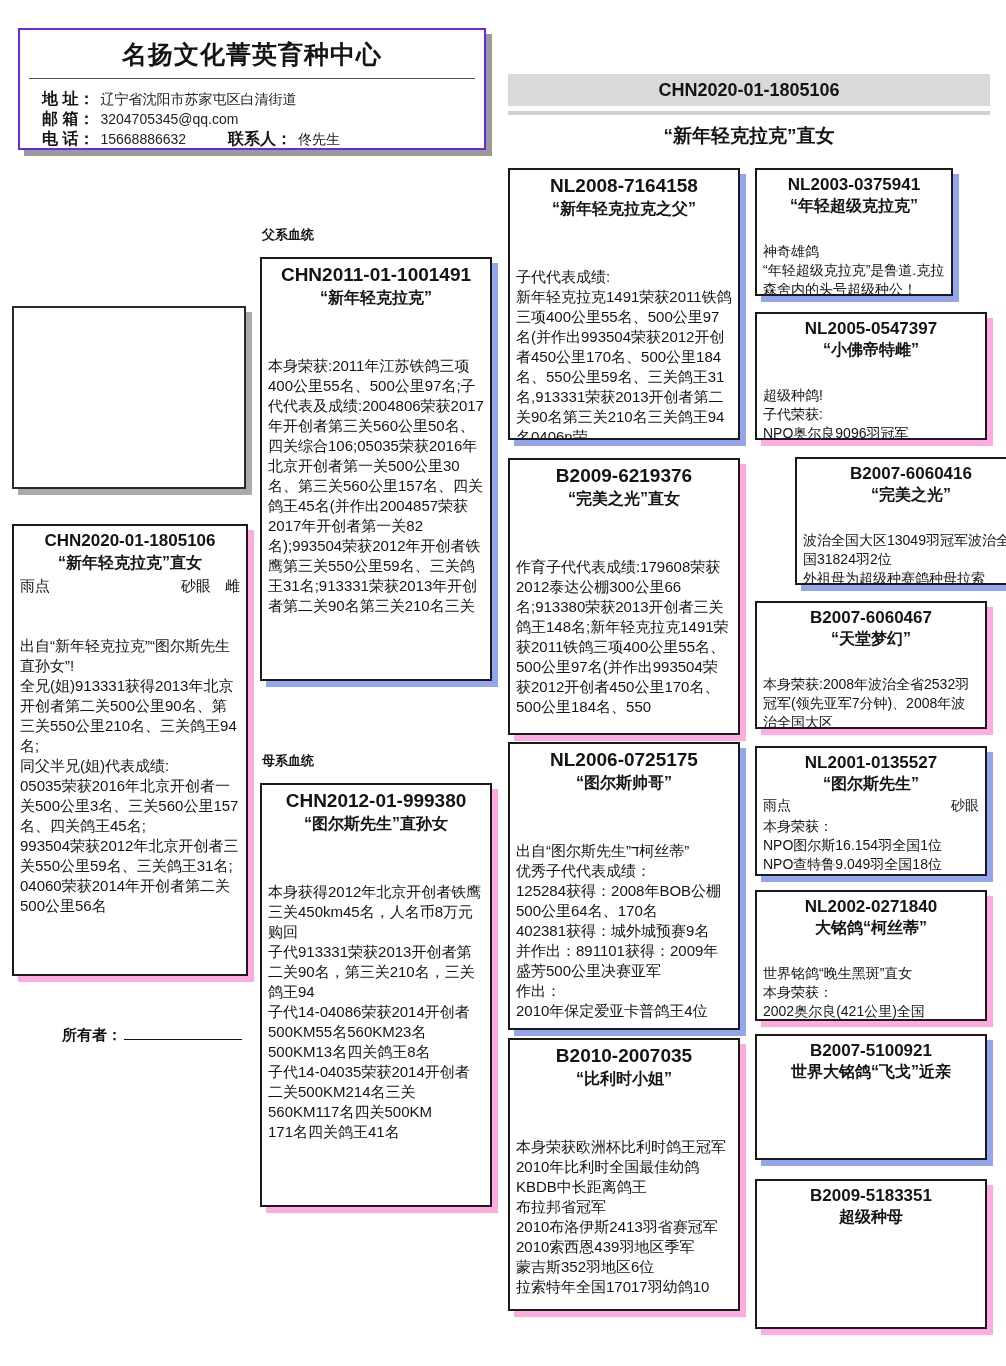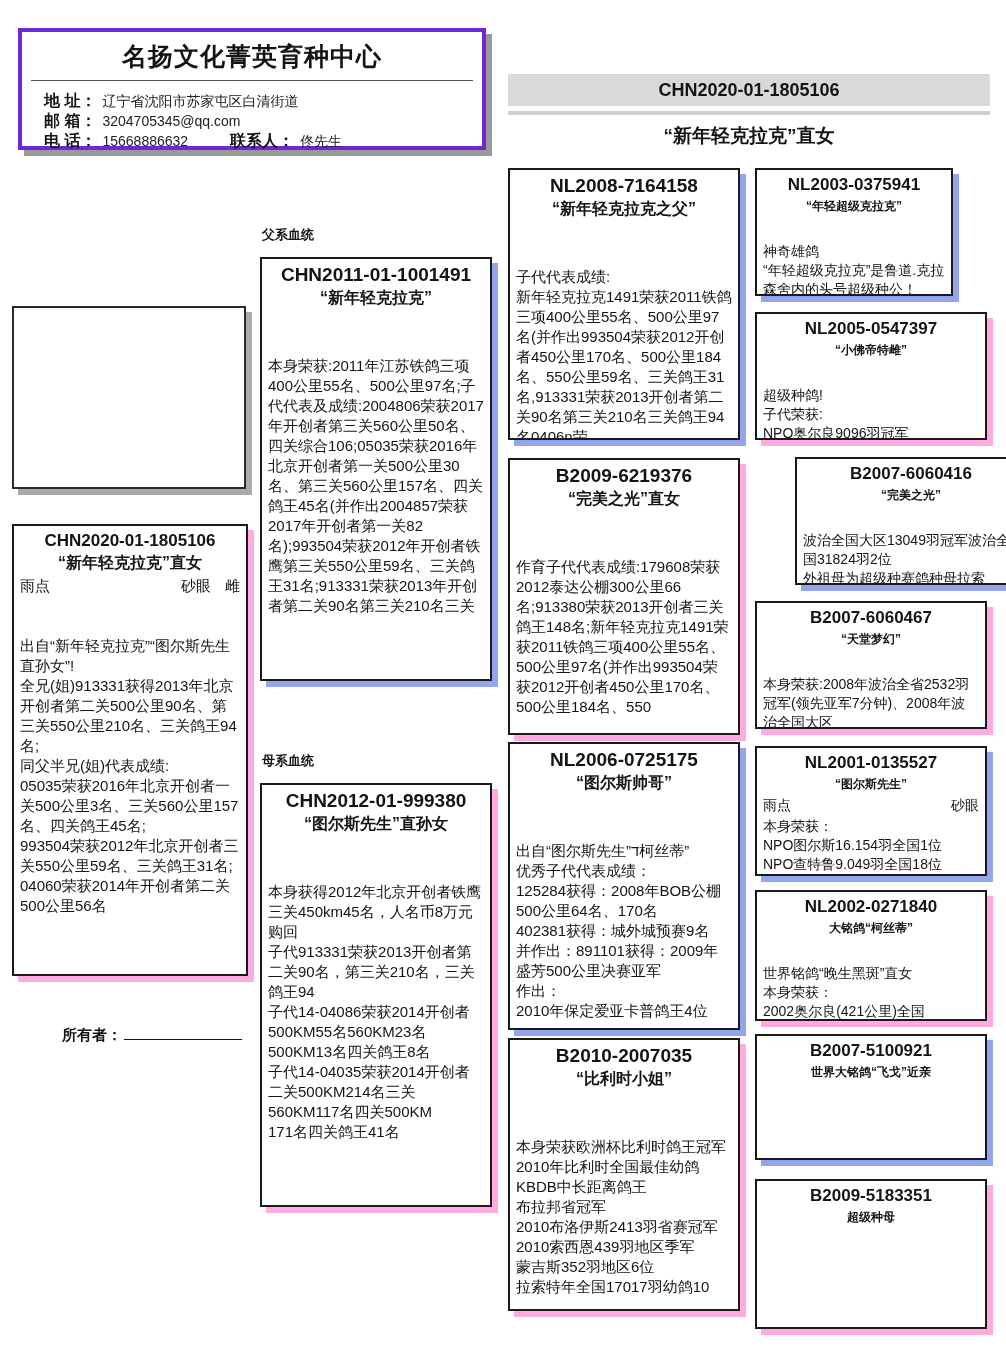--- a/index.html
+++ b/index.html
@@ -4,21 +4,21 @@
 <style>
   html,body { margin:0; padding:0; background:#ffffff; }
   .page {
     position:relative; width:1006px; height:1366px; background:#fff;
     font-family:"Liberation Sans","DejaVu Sans",sans-serif; color:#141414;
     overflow:hidden;
   }
   .abs { position:absolute; box-sizing:border-box; }
 
   
-  .loft-card { border:4px solid #6d28d9; background:#fff; box-shadow:6px 6px 0 var(--neutral); }
+  .loft-card { border:2px solid #6d28d9; background:#fff; box-shadow:6px 6px 0 var(--neutral); }
   .loft-title { text-align:center; font-weight:bold; font-size:25px; padding-top:8px; letter-spacing:1px; }
   .loft-divider { border-top:1px solid #555; margin:7px 9px 0 9px; }
   .loft-contacts { padding:10px 0 0 22px; font-size:14px; }
   .loft-row { display:flex; align-items:flex-end; line-height:20px; white-space:nowrap; }
   .loft-lbl { font-weight:bold; font-size:16px; margin-right:6px; }
   .loft-lbl2 { margin-left:42px; }
   .loft-val { font-size:14px; color:#222; }
 
   
   .ring-banner { background:var(--banner); text-align:center; font-weight:bold; font-size:18px; line-height:32px; }
@@ -36,21 +36,21 @@
 
   .col2 .pbox-ring { font-size:19px; line-height:24px; }
   .col2 .pbox-name { font-size:16px; line-height:22px; }
   .col2 .pbox-body { margin-top:47px; font-size:15px; line-height:20px; }
 
   .col3 .pbox-ring { font-size:19px; line-height:24px; }
   .col3 .pbox-name { font-size:16px; line-height:22px; }
   .col3 .pbox-body { margin-top:47px; font-size:15px; line-height:20px; }
 
   .col4 .pbox-ring { font-size:17px; line-height:22px; }
-  .col4 .pbox-name { font-size:12px; line-height:20px; }
+  .col4 .pbox-name { font-size:16px; line-height:20px; }
   .col4 .pbox-body { margin-top:26px; font-size:14px; line-height:19px; }
   .col4 .pbox-body.tight { margin-top:2px; }
 
   .traits { display:flex; align-items:baseline; margin-top:2px; font-size:15px; line-height:20px; }
   .traits .t-eye { margin-left:auto; }
   .traits .t-sex { margin-left:14px; }
   .col4 .traits { font-size:14px; line-height:19px; }
 
   .subject .pbox-ring { font-size:17px; line-height:22px; }
   .subject .pbox-name { font-size:16px; line-height:22px; }

